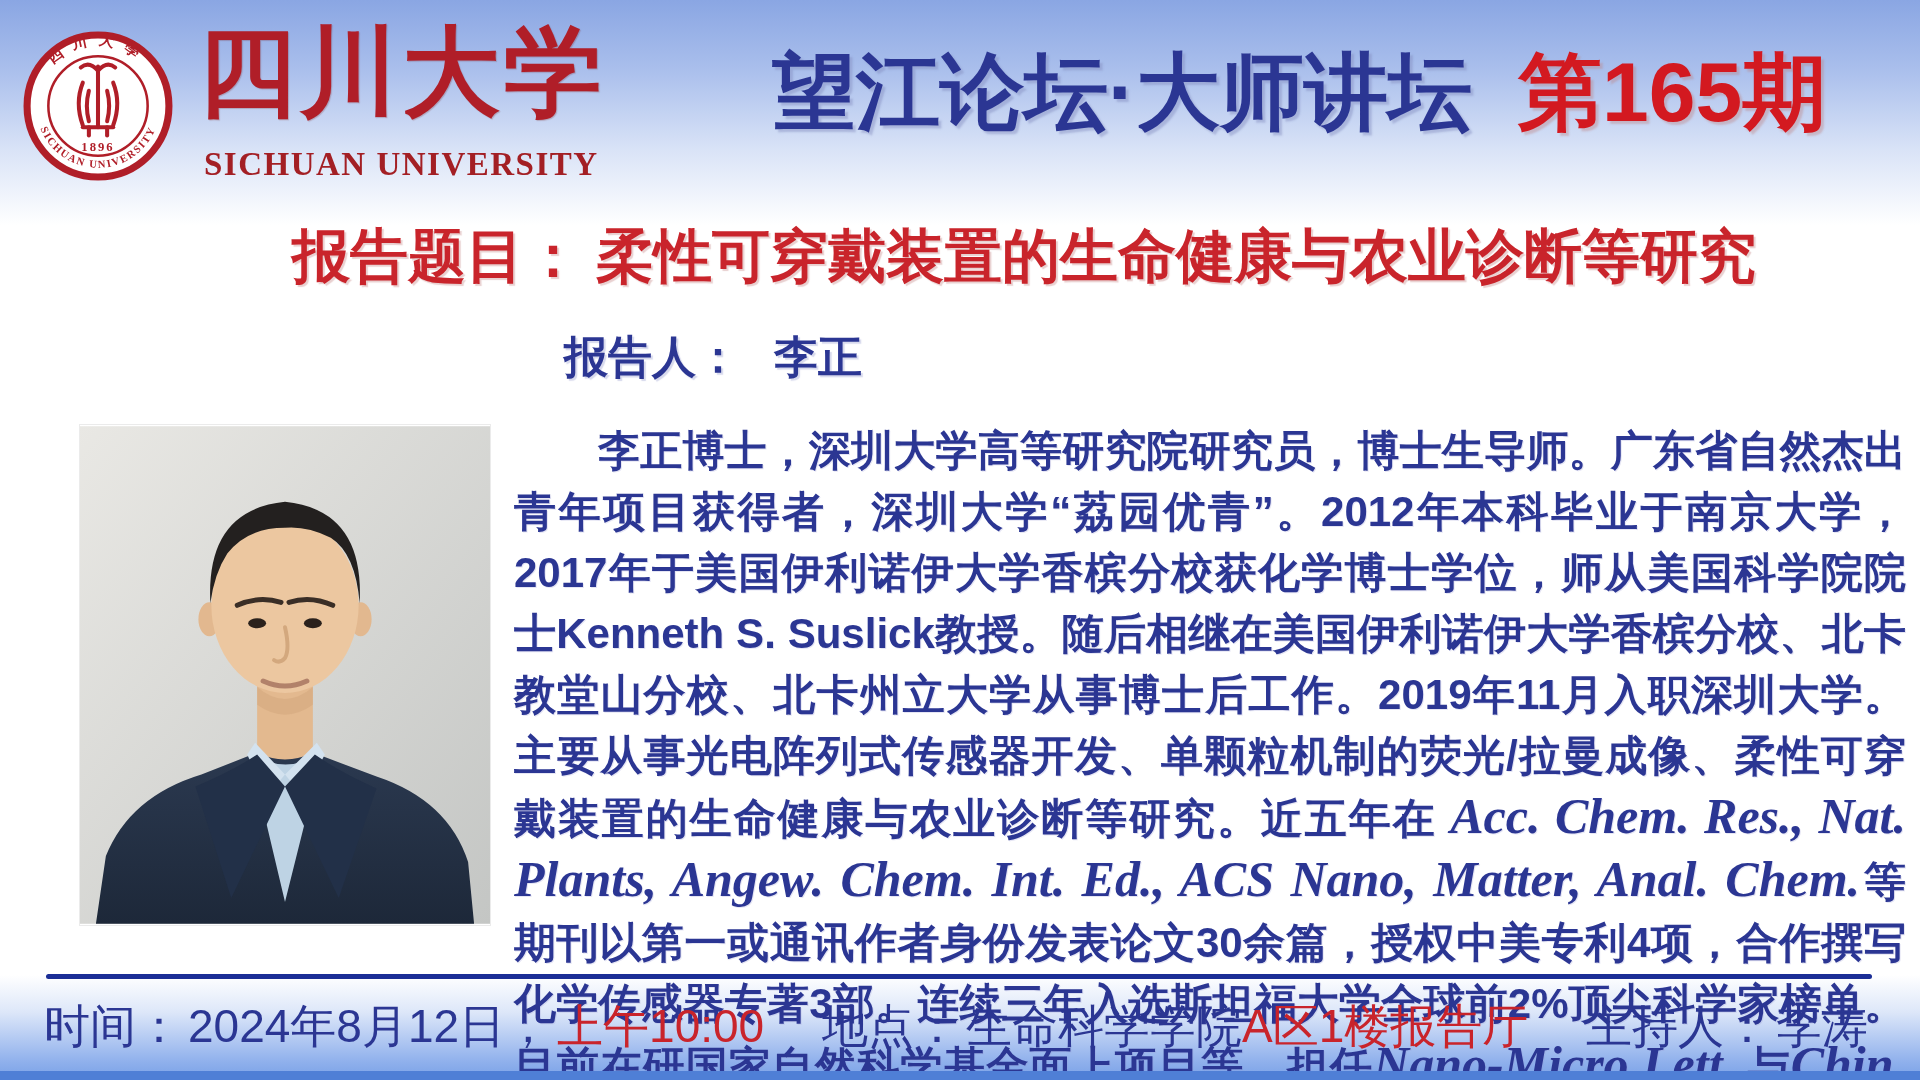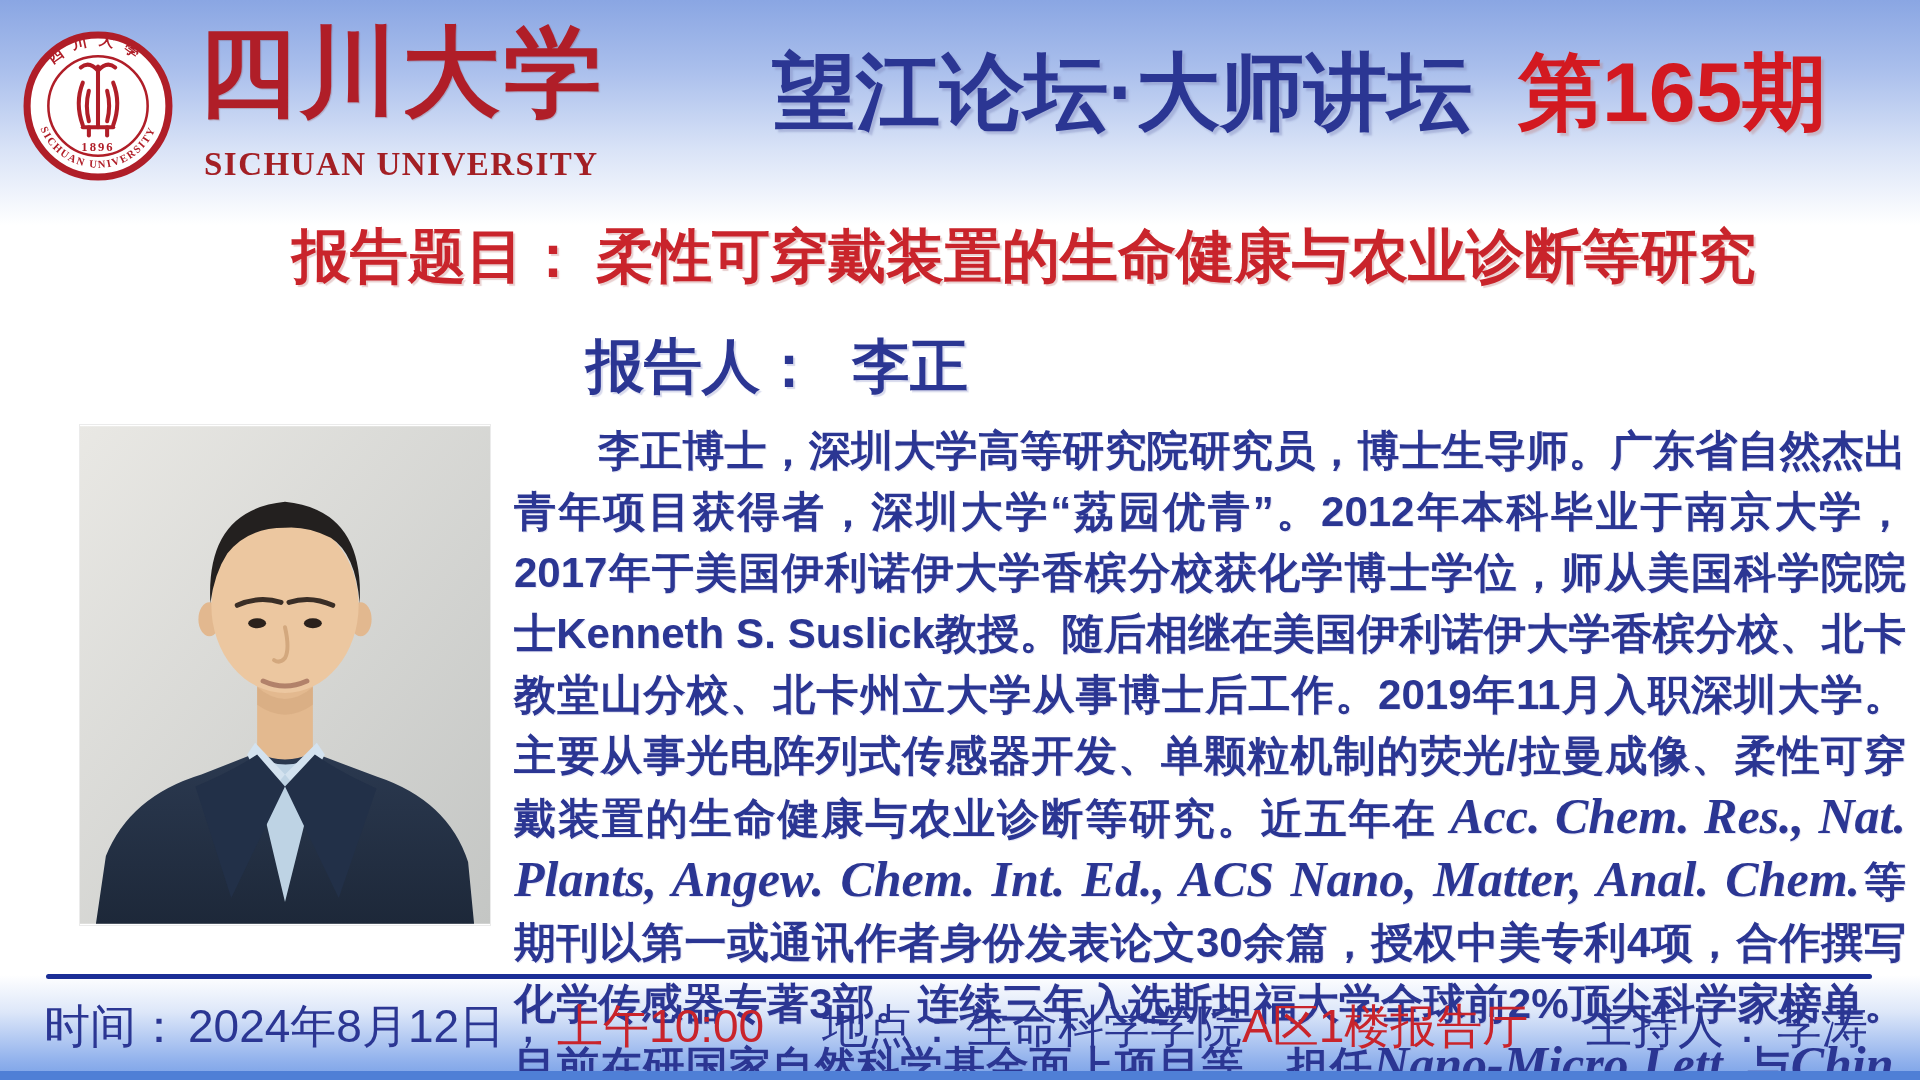--- a/index.html
+++ b/index.html
@@ -41,22 +41,22 @@
   .forum-title .issue{color:#d31920;text-shadow:3px 3px 2px rgba(190,130,130,.4);}
 
   
   .report-title{
     position:absolute;left:292px;top:218px;white-space:nowrap;
     font-size:58px;font-weight:900;color:#c9242b;
     text-shadow:2px 2px 1px rgba(190,120,120,.35);
   }
   .report-title .label{margin-right:14px;}
   .speaker-line{
-    position:absolute;left:586px;top:328px;white-space:nowrap;
-    font-size:58px;font-weight:900;color:#2b3693;
+    position:absolute;left:564px;top:328px;white-space:nowrap;
+    font-size:44px;font-weight:900;color:#2b3693;
     text-shadow:2px 2px 1px rgba(140,145,200,.35);
   }
   .speaker-line .name{margin-left:34px;}
 
   
   .photo{
     position:absolute;left:80px;top:425px;width:410px;height:500px;
     box-shadow:0 0 0 1px rgba(0,0,0,.08);
   }
   .photo svg{display:block;width:100%;height:100%;}

